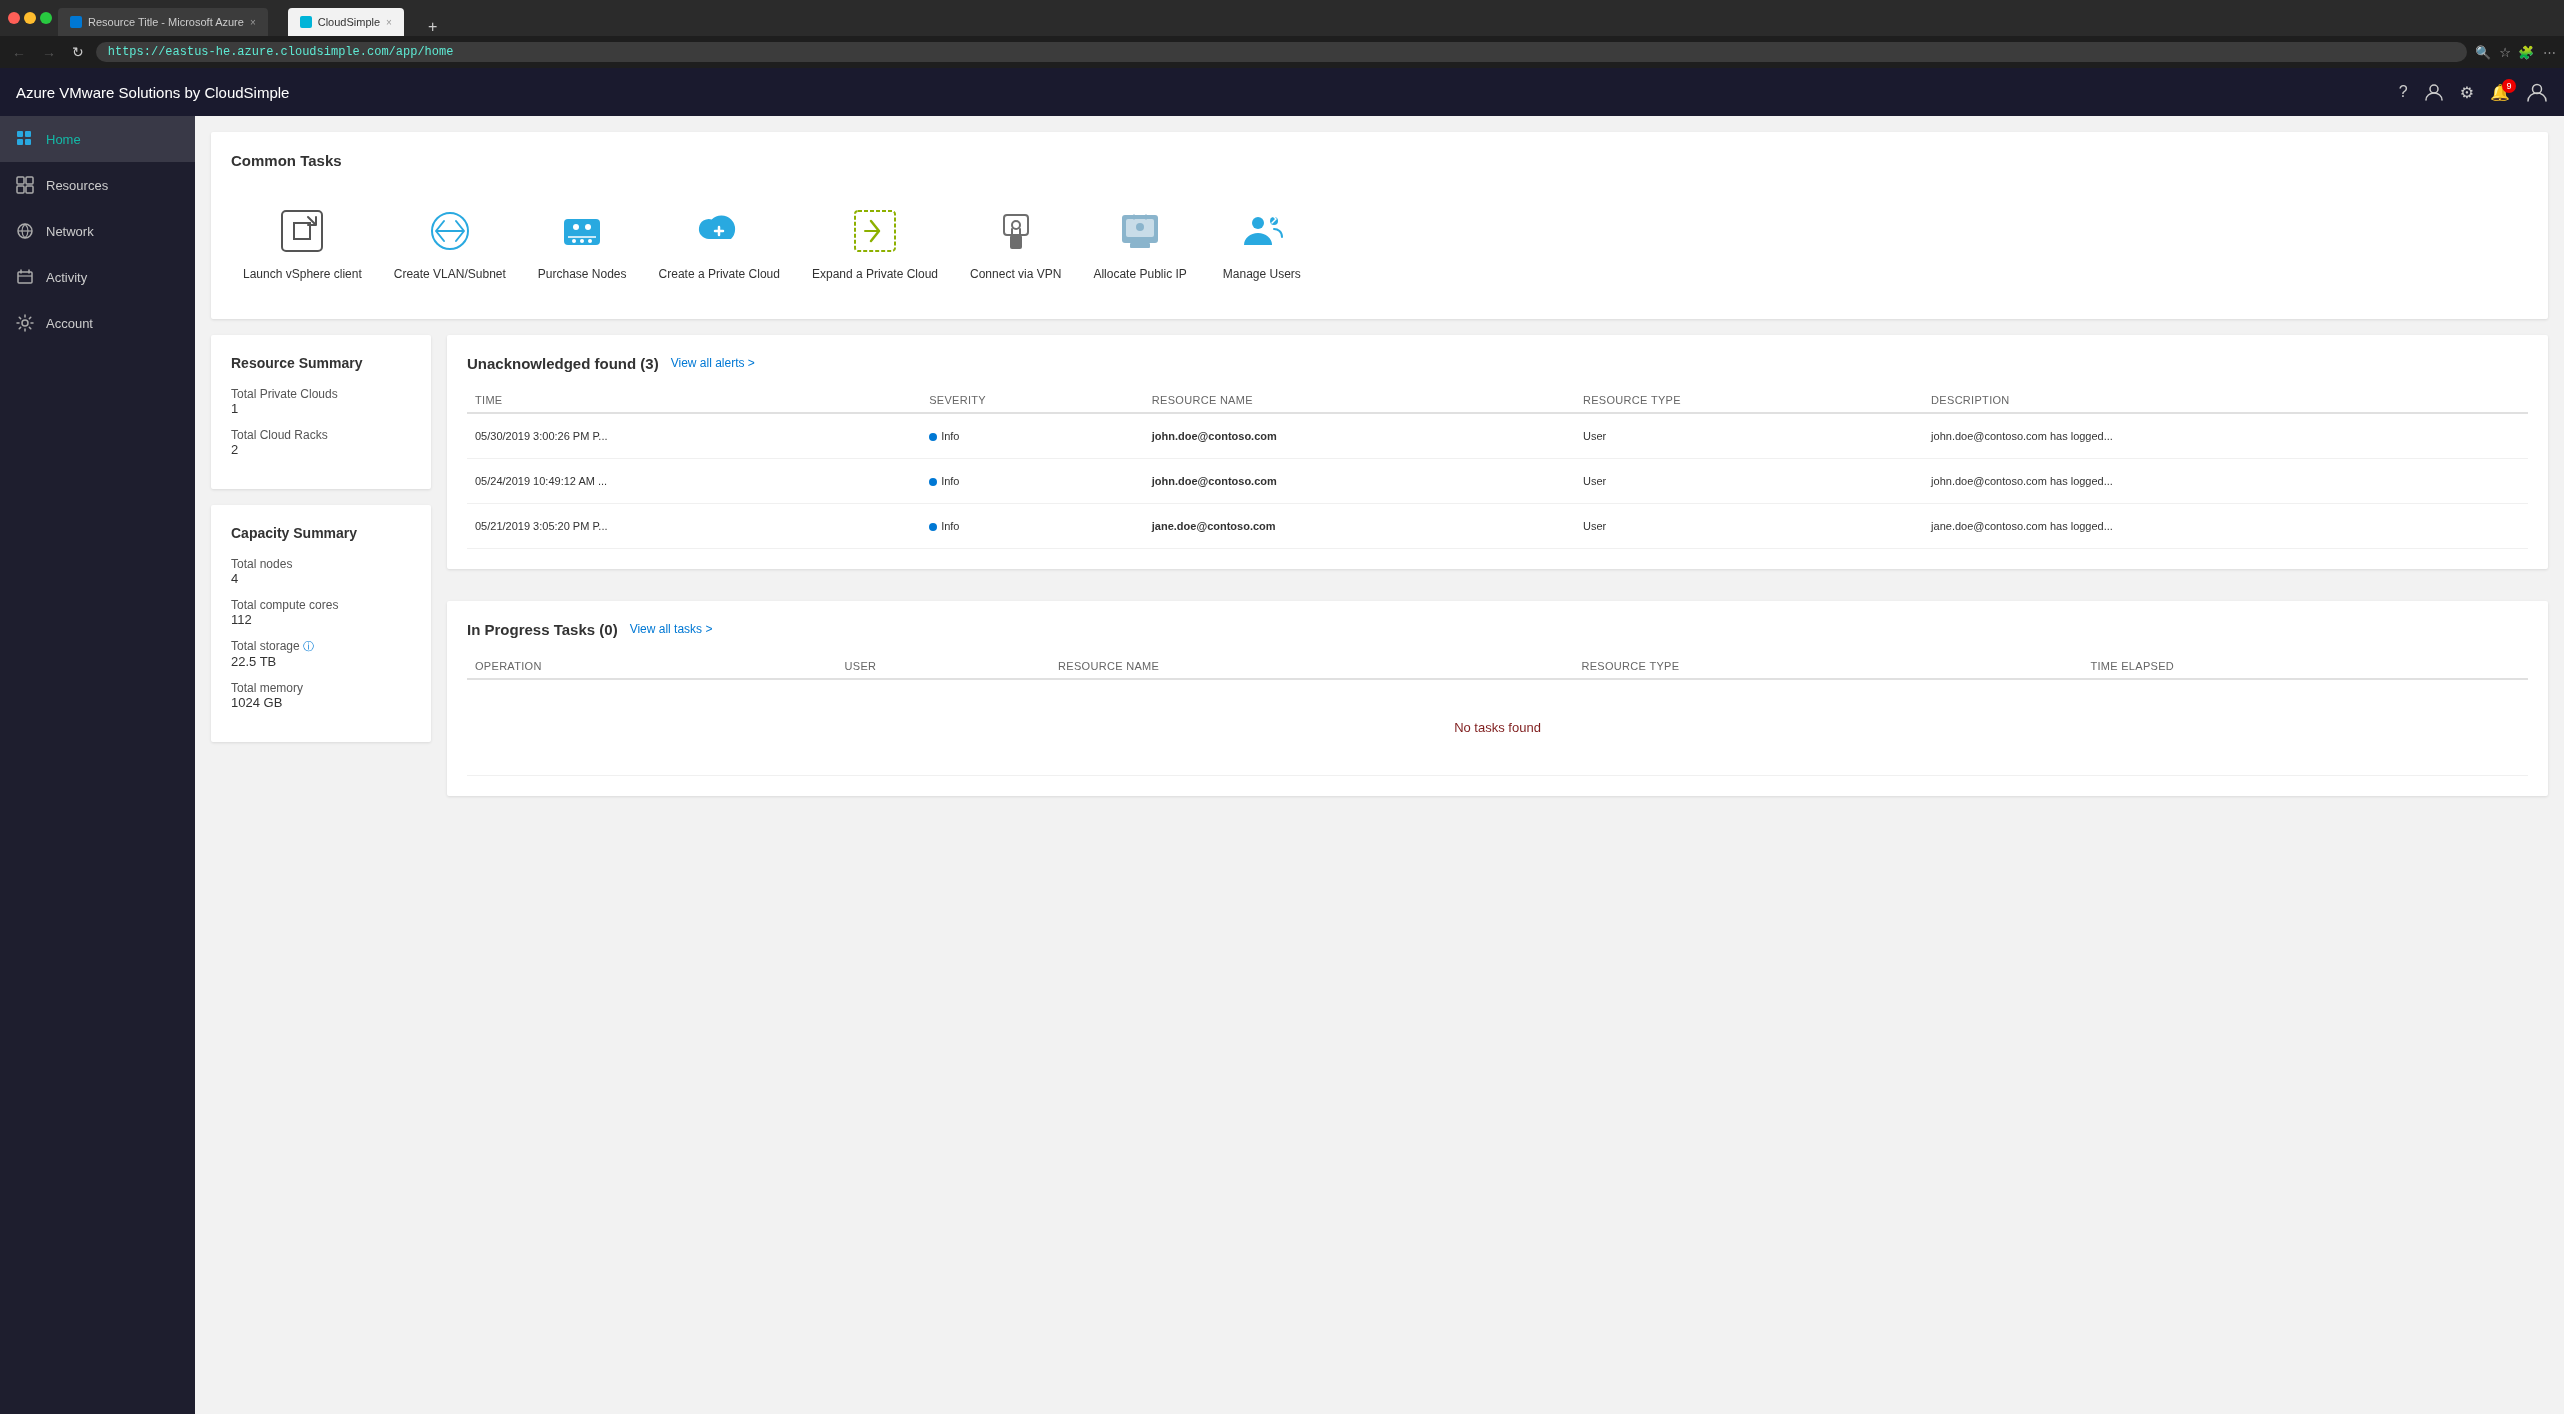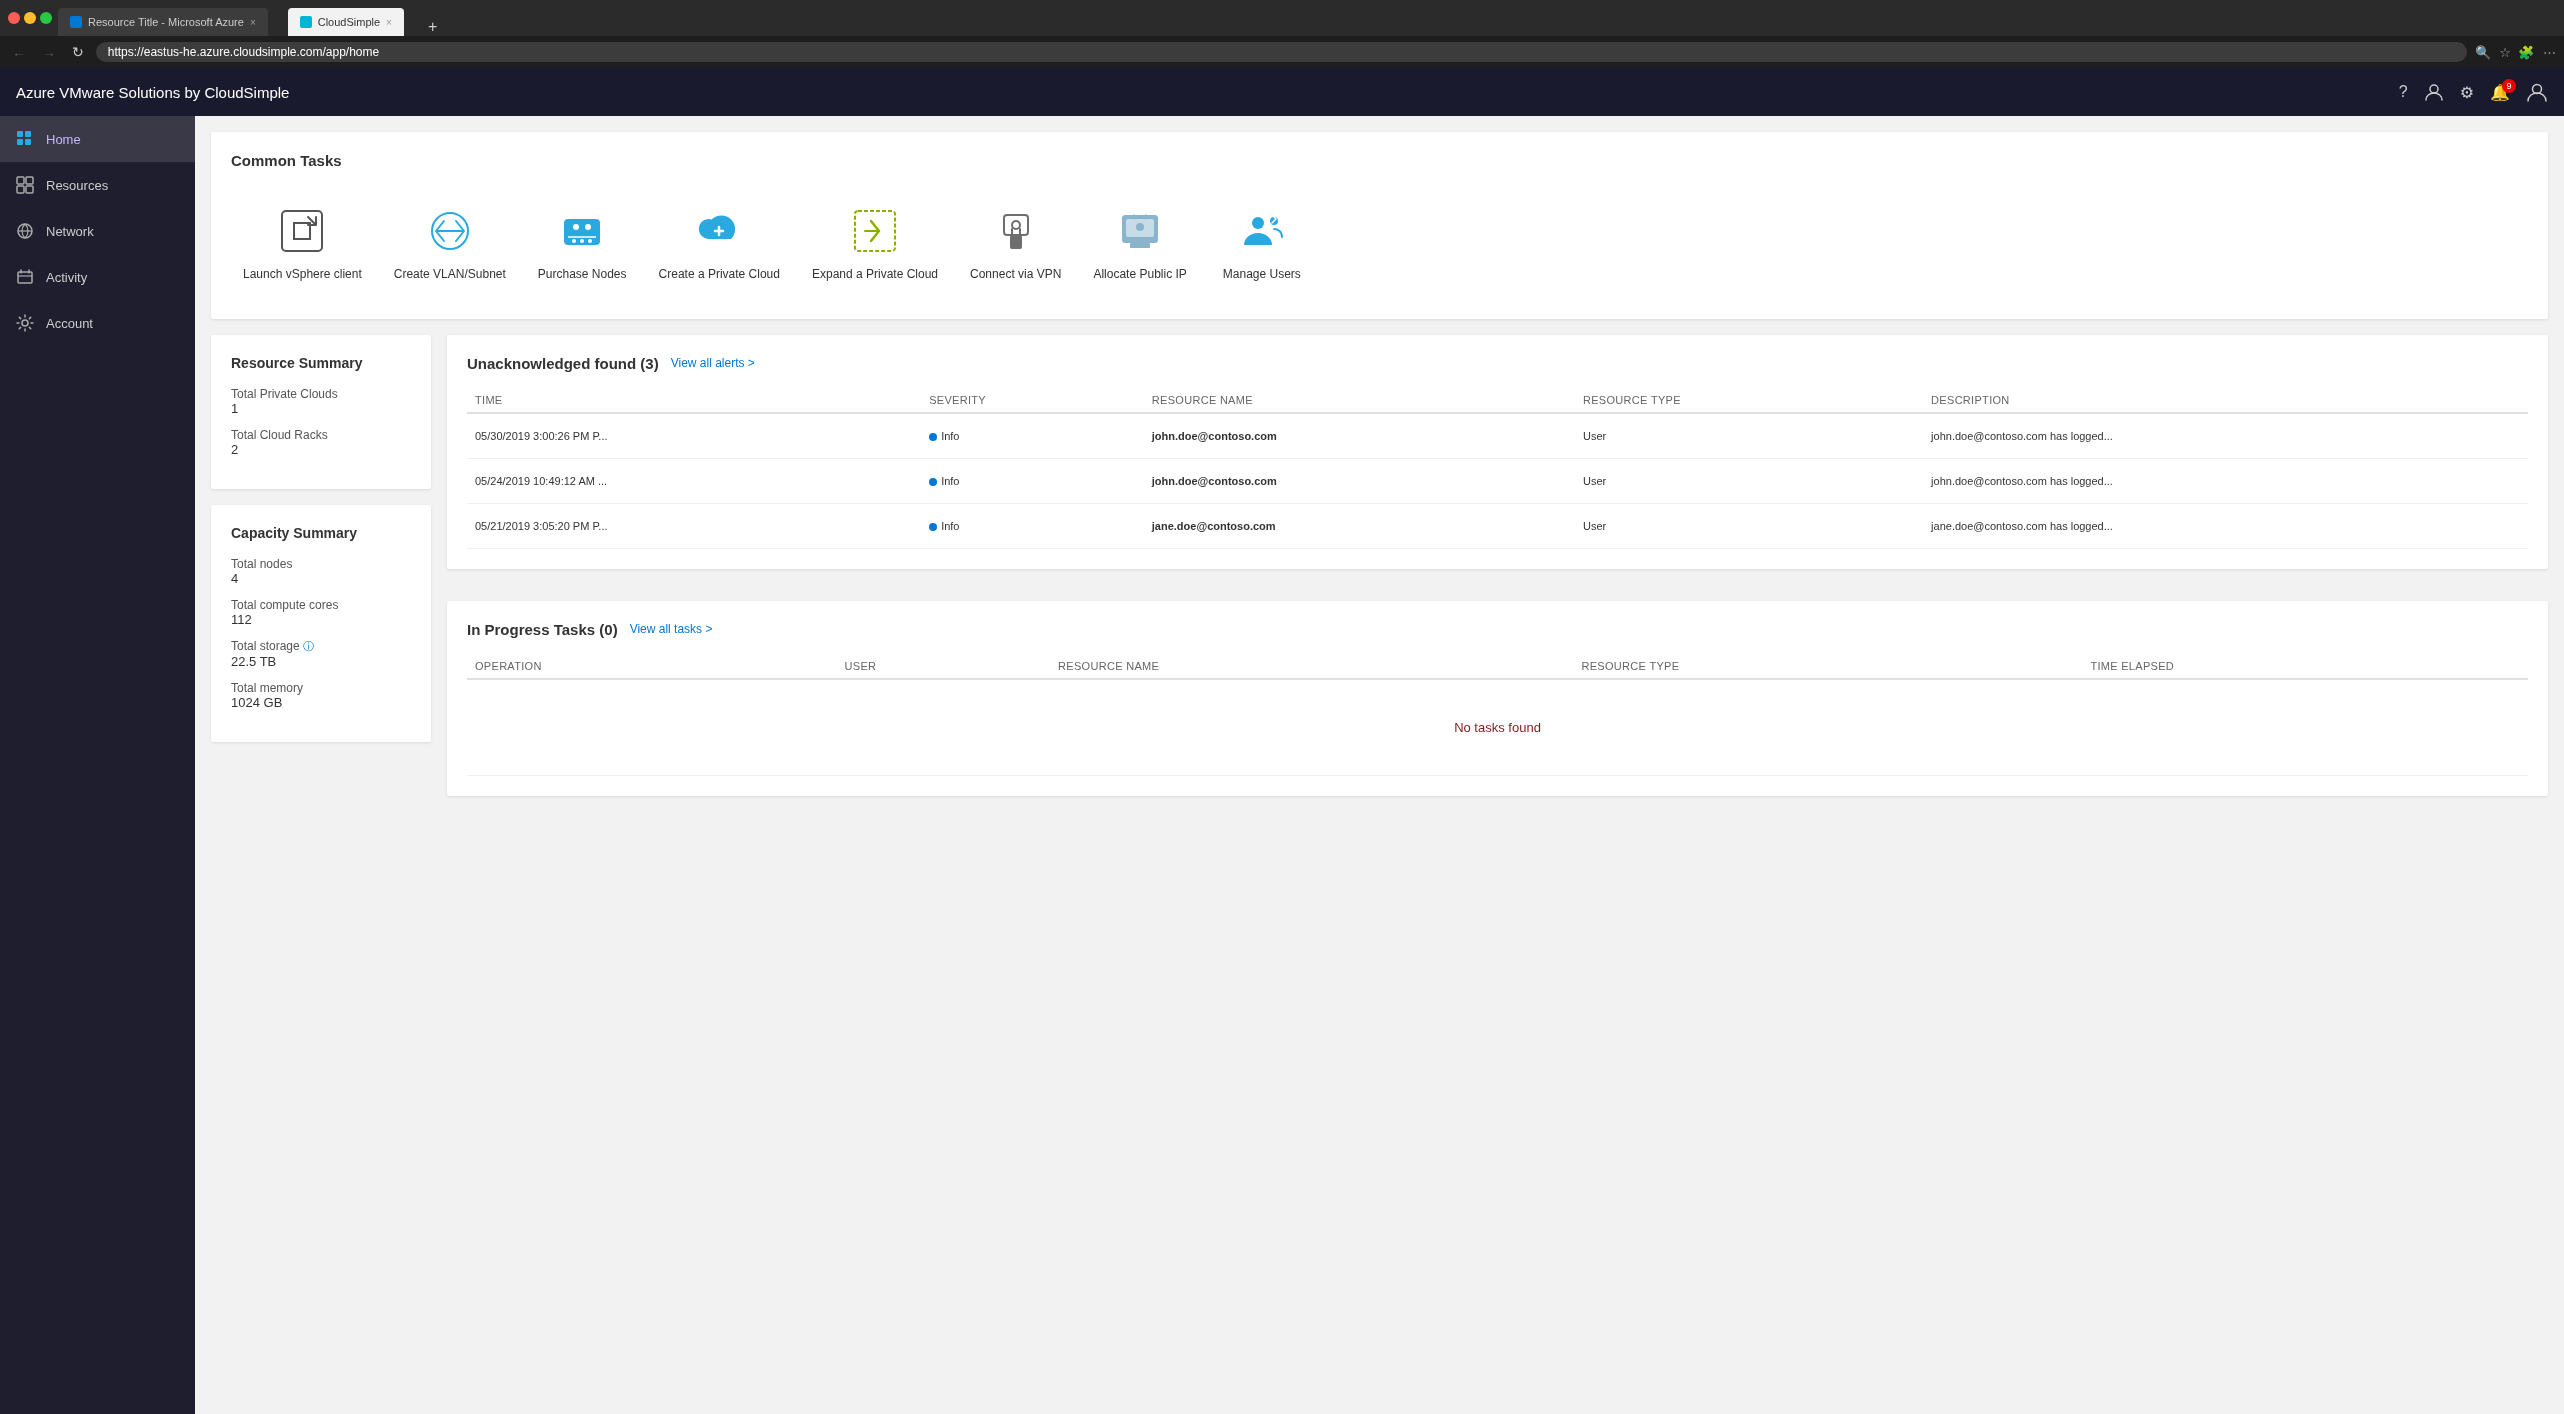--- a/index.html
+++ b/index.html
@@ -29,21 +29,21 @@
     .address-bar-row {
       background: #1e1e1e;
       height: 32px;
       display: flex;
       align-items: center;
       padding: 0 8px;
       gap: 8px;
     }
     .nav-btn { background: none; border: none; color: #ccc; font-size: 14px; cursor: pointer; padding: 2px 4px; }
     .nav-btn.disabled { color: #555; cursor: default; }
-    .address-bar { flex: 1; background: #3c3c3c; border: none; border-radius: 12px; color: #ffffff; padding: 3px 12px; font-size: 12px; outline: none; }
+    .address-bar { flex: 1; background: #3c3c3c; border: none; border-radius: 12px; color: #5eead4; padding: 3px 12px; font-size: 12px; outline: none; font-family: Liberation Mono, monospace; }
     .browser-icons { display: flex; gap: 8px; align-items: center; }
     .browser-icon { color: #aaa; font-size: 13px; cursor: pointer; }
 
     
     .app-topbar {
       background: #1a1a2e;
       height: 48px;
       display: flex;
       align-items: center;
       padding: 0 16px;
@@ -69,21 +69,21 @@
     .sidebar-item {
       display: flex;
       align-items: center;
       gap: 10px;
       padding: 14px 16px;
       cursor: pointer;
       font-size: 13px;
       color: #ccc;
       transition: background 0.15s;
     }
-    .sidebar-item.active { background: rgba(255,255,255,0.12); color: #c4b5fd; }
+    .sidebar-item.active { background: rgba(255,255,255,0.12); color: #14b8a6; }
     .sidebar-icon { width: 20px; text-align: center; font-size: 15px; }
 
     
     .main-content {
       flex: 1;
       overflow-y: auto;
       padding: 16px;
       background: #f2f2f2;
     }
 

